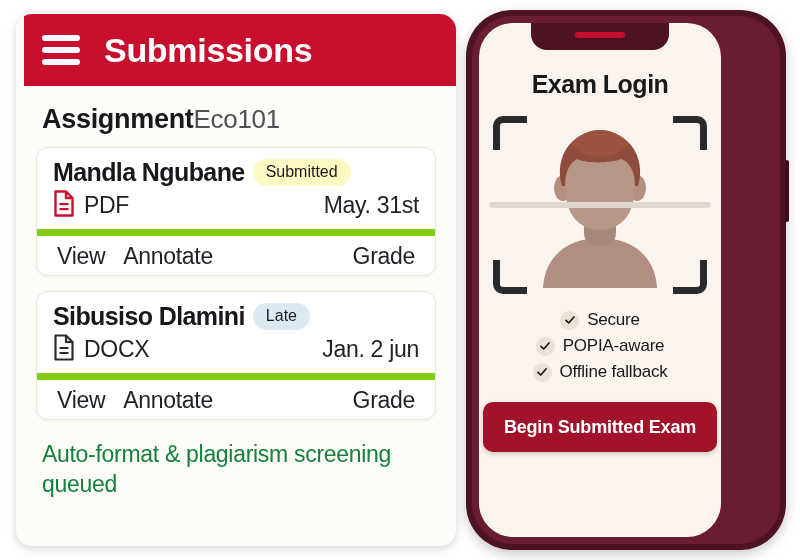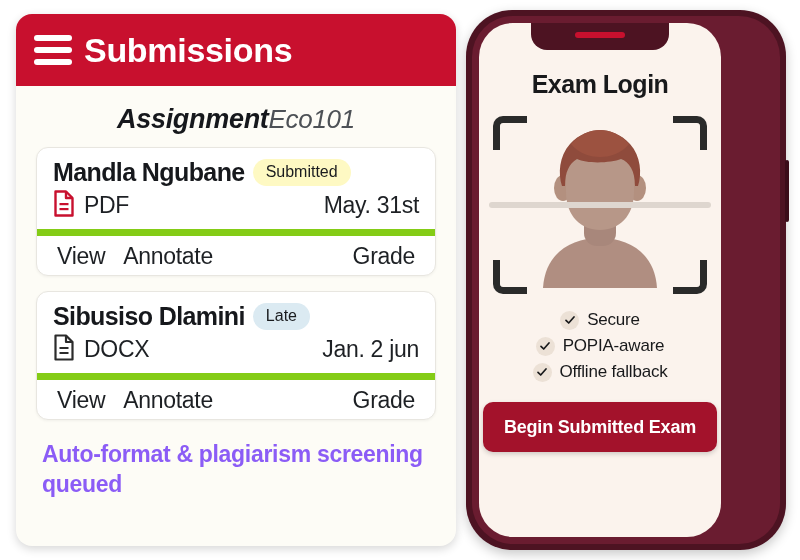--- a/index.html
+++ b/index.html
@@ -28,21 +28,22 @@
     flex-direction: column;
   }
 
   #app-header {
     background: #c8102e;
     height: 72px;
     flex: 0 0 72px;
     display: flex;
     align-items: center;
     padding: 0 0 0 18px;
-    gap: 12px;
+    gap: 24px;
+    margin-left: 8px;
   }
 
   .hamburger {
     width: 38px;
     height: 30px;
     display: flex;
     flex-direction: column;
     justify-content: space-between;
     flex: 0 0 auto;
     cursor: pointer;
@@ -65,23 +66,22 @@
   #panel-body {
     flex: 1 1 auto;
     padding: 14px 20px 0 20px;
     display: flex;
     flex-direction: column;
   }
 
   #assignment-row {
     display: flex;
     align-items: baseline;
-    justify-content: center;
+    justify-content: flex-start;
     padding: 4px 6px 12px 6px;
-    font-style: italic;
   }
   #assignment-label {
     font-size: 27px;
     font-weight: bold;
     color: #16181c;
     letter-spacing: -0.3px;
   }
   #assignment-course {
     font-size: 26px;
     color: #4d5156;
@@ -163,24 +163,23 @@
     letter-spacing: -0.3px;
     cursor: pointer;
   }
   .card-actions .action:nth-child(1) { flex: 0 0 auto; }
   .card-actions .action:nth-child(2) { flex: 1 1 auto; padding-left: 14px;}
   .card-actions .action:nth-child(3) { flex: 0 0 auto; }
 
   #footer-note {
     font-size: 23px;
     line-height: 1.32;
-    color: #8b5cf6;
+    color: #15803d;
     letter-spacing: -0.3px;
     padding: 4px 6px 0 6px;
-    font-weight: bold;
   }
 
   
   #phone-panel {
     position: absolute;
     left: 466px;
     top: 10px;
     width: 320px;
     height: 540px;
   }

